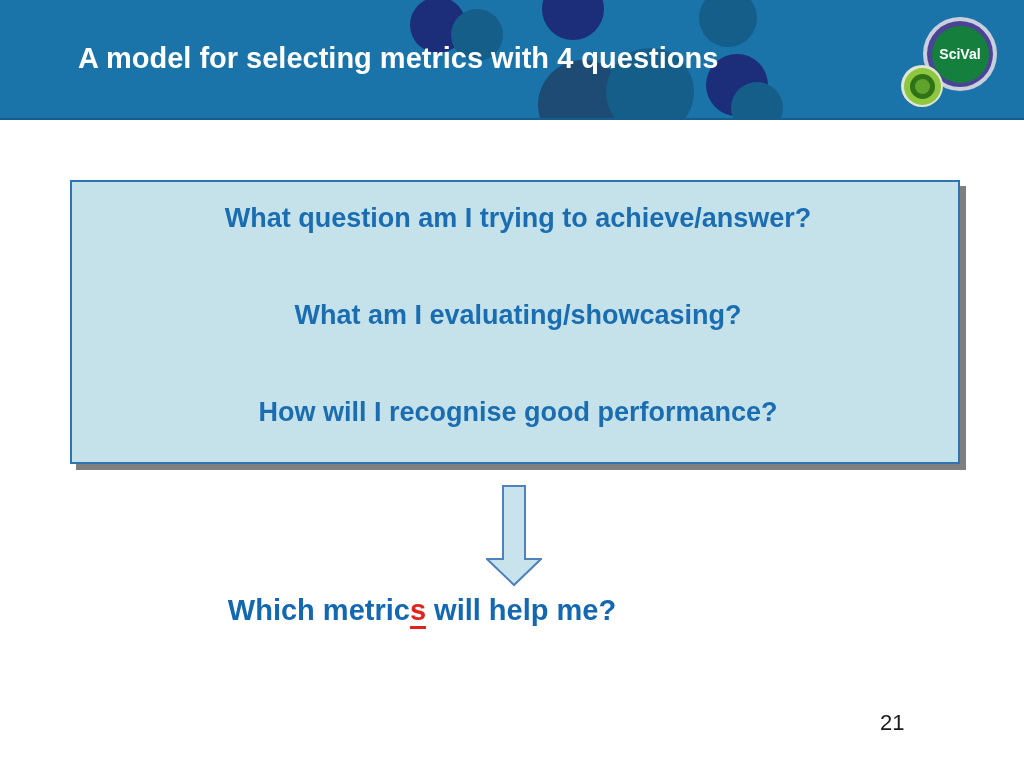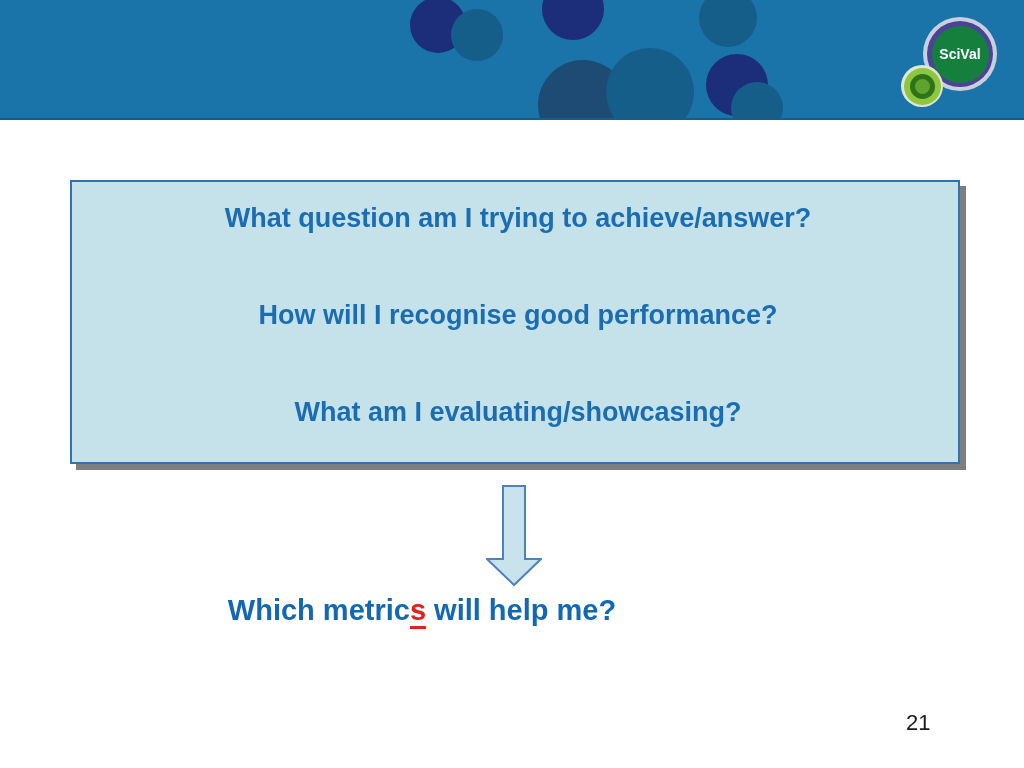--- a/index.html
+++ b/index.html
@@ -103,55 +103,56 @@
     color:#1268b2; margin:0;
   }
   .conclusion .hl {
     color:#e0231c;
     border-bottom:3px solid #e0231c;
     padding-bottom:0px;
   }
 
   
   .page-number {
-    position:absolute; left:906px; top:710px;
+    position:absolute; left:880px; top:710px;
     font-size:22px; color:#1a1a1a;
   }
 </style>
 </head>
 <body>
 
 <div class="header">
   <div class="circle c-navy c1"></div>
   <div class="circle c-teal c2"></div>
   <div class="circle c-navy c3"></div>
   <div class="circle c-dark c4"></div>
   <div class="circle c-teal c5"></div>
   <div class="circle c-teal c6"></div>
   <div class="circle c-navy c7"></div>
   <div class="circle c-teal c8"></div>
+  <h1 class="slide-title">A model for selecting metrics with 4 questions</h1>
 </div>
 
 <div class="logo-big">
   <div class="logo-mid">
     <div class="logo-inner">SciVal</div>
   </div>
 </div>
 <div class="logo-green">
   <div class="logo-green-2">
     <div class="logo-green-3">
       <div class="logo-green-4"></div>
     </div>
   </div>
 </div>
 
 <div class="qbox">
   <p class="question">What question am I trying to achieve/answer?</p>
+  <p class="question">What am I evaluating/showcasing?</p>
   <p class="question">How will I recognise good performance?</p>
-  <p class="question">What am I evaluating/showcasing?</p>
 </div>
 
 <div class="arrow-wrap">
   <svg width="56" height="102" viewBox="0 0 56 102" xmlns="http://www.w3.org/2000/svg">
     <polygon points="17,1 39,1 39,74 55,74 28,100 1,74 17,74" fill="#c9e3ec" stroke="#4f81bd" stroke-width="2" stroke-linejoin="miter"></polygon>
   </svg>
 </div>
 
 <p class="conclusion"><span>Which metric</span><span class="hl">s</span><span> will help me?</span></p>
 

